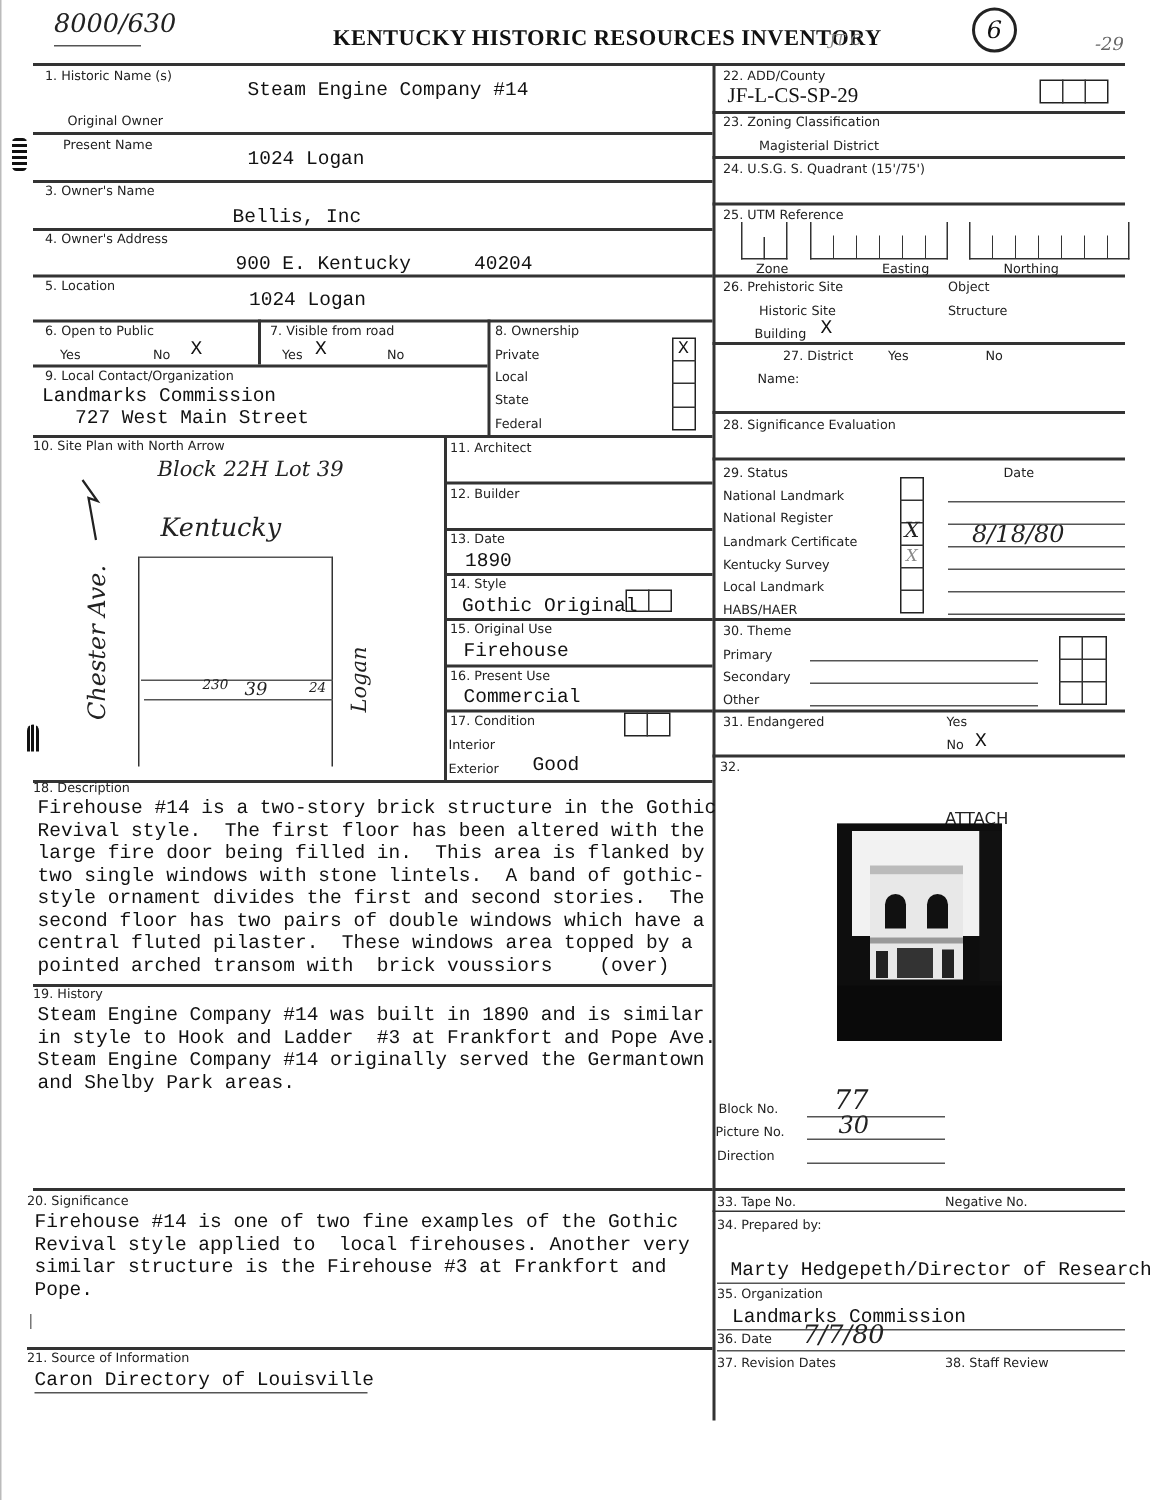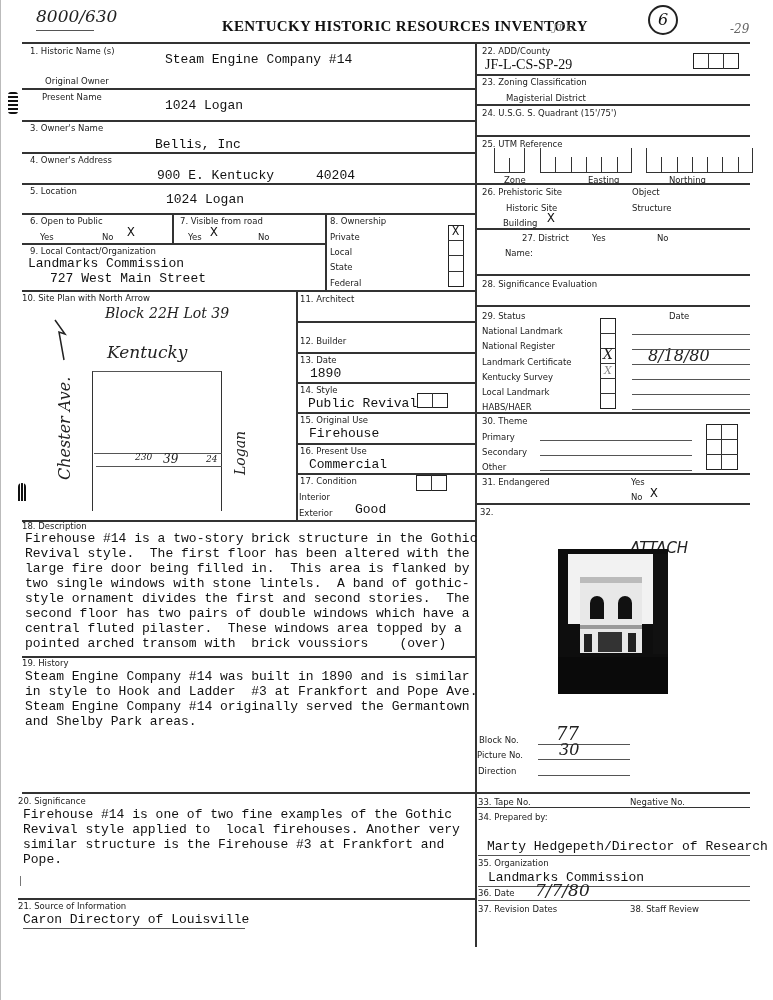--- a/index.html
+++ b/index.html
@@ -88,27 +88,27 @@
 <div class="hw" style="left:135px;top:452px;font-size:9px;">230</div>
 <div class="hw" style="left:163px;top:452px;font-size:12px;">39</div>
 <div class="hw" style="left:206px;top:454px;font-size:9px;text-align:center;">24</div>
 <div class="hw" style="left:55px;top:480px;font-size:16px;transform:rotate(-90deg);transform-origin:left top;">Chester Ave.</div>
 <div class="hw" style="left:232px;top:475px;font-size:14px;transform:rotate(-90deg);transform-origin:left top;">Logan</div>
 <div class="abs" style="left:18px;top:483px;width:8px;height:18px;background:repeating-linear-gradient(90deg,#111 0 2px,#fff 2px 3px);border-radius:8px 8px 0 0;"></div>
 
 <div class="vl" style="left:296px;top:290px;height:230px;"></div>
 <div class="lbl" style="left:300px;top:294px;">11. Architect</div>
 <div class="hl" style="left:296px;top:321px;width:179px;"></div>
-<div class="lbl" style="left:300px;top:336px;">12. Builder</div>
+<div class="lbl" style="left:300px;top:325px;">12. Builder</div>
 <div class="hl" style="left:296px;top:352px;width:179px;"></div>
 <div class="lbl" style="left:300px;top:355px;">13. Date</div>
 <div class="val" style="left:310px;top:366px;">1890</div>
 <div class="hl" style="left:296px;top:382px;width:179px;"></div>
 <div class="lbl" style="left:300px;top:385px;">14. Style</div>
-<div class="val" style="left:308px;top:396px;">Public Revival</div>
+<div class="val" style="left:308px;top:396px;">Gothic Original</div>
 <div class="box" style="left:417px;top:393px;width:31px;height:15px;"></div>
 <div class="vl" style="left:432px;top:393px;height:15px;width:1px;"></div>
 <div class="hl" style="left:296px;top:412px;width:179px;"></div>
 <div class="lbl" style="left:300px;top:415px;">15. Original Use</div>
 <div class="val" style="left:309px;top:426px;">Firehouse</div>
 <div class="hl" style="left:296px;top:443px;width:179px;"></div>
 <div class="lbl" style="left:300px;top:446px;">16. Present Use</div>
 <div class="val" style="left:309px;top:457px;">Commercial</div>
 <div class="hl" style="left:296px;top:473px;width:179px;"></div>
 <div class="lbl" style="left:300px;top:476px;">17. Condition</div>
@@ -229,21 +229,21 @@
 <div class="hl" style="left:706px;top:454px;width:32px;height:1px;"></div>
 <div class="hl" style="left:475px;top:473px;width:275px;"></div>
 
 <div class="lbl" style="left:482px;top:477px;">31. Endangered</div>
 <div class="lbl" style="left:631px;top:477px;">Yes</div>
 <div class="lbl" style="left:631px;top:492px;">No</div>
 <div class="val" style="left:650px;top:486px;">X</div>
 <div class="hl" style="left:475px;top:503px;width:275px;"></div>
 
 <div class="lbl" style="left:480px;top:507px;">32.</div>
-<div class="lbl" style="left:630px;top:539px;font-size:15px;font-style:italic;">ATTACH</div>
+<div class="lbl" style="left:630px;top:539px;font-size:11px;">ATTACH</div>
 <div class="photo" style="left:558px;top:549px;width:110px;height:145px;">
   <svg width="110" height="145" viewBox="0 0 110 145">
     <rect x="0" y="0" width="110" height="145" fill="#0e0e0e"></rect>
     <rect x="10" y="5" width="85" height="70" fill="#f2f2f2"></rect>
     <rect x="22" y="28" width="62" height="6" fill="#bbb"></rect>
     <rect x="22" y="34" width="62" height="70" fill="#e8e8e8"></rect>
     <path d="M32 70 v-16 a7 7 0 0 1 14 0 v16 z" fill="#111"></path>
     <path d="M60 70 v-16 a7 7 0 0 1 14 0 v16 z" fill="#111"></path>
     <rect x="22" y="76" width="62" height="4" fill="#999"></rect>
     <rect x="26" y="85" width="8" height="18" fill="#222"></rect>

